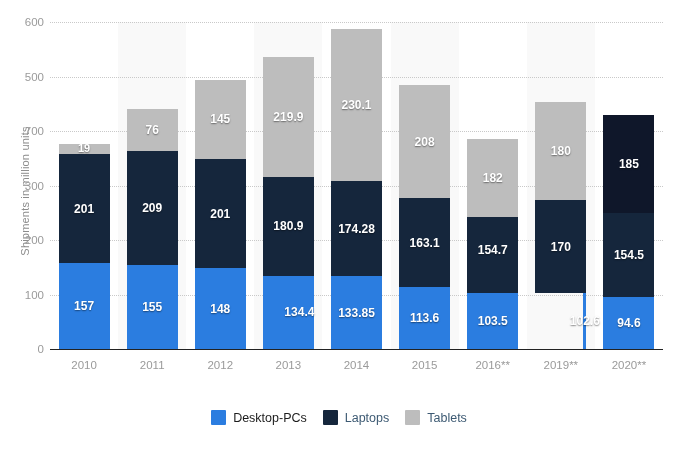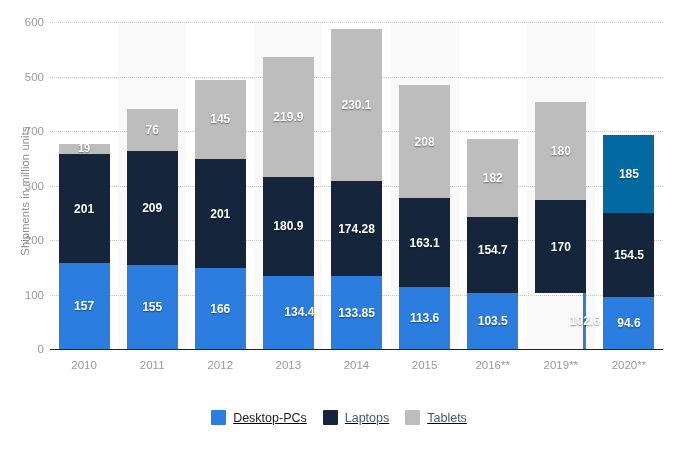--- a/index.html
+++ b/index.html
@@ -122,21 +122,20 @@
   
   .legend {
     position: absolute;
     left: 0;
     top: 410px;
     width: 678px;
     display: flex;
     align-items: center;
     justify-content: center;
     gap: 16px;
-    text-decoration: underline;
   }
   .legend-item {
     display: flex;
     align-items: center;
     gap: 7px;
   }
   .legend-swatch {
     width: 15px;
     height: 15px;
     border-radius: 1px;
@@ -192,21 +191,21 @@
         </div>
         <div class="seg" style="background: rgb(21, 38, 60); height: 113.905px; bottom: 84.475px;">
           <span class="seg-label">209</span>
         </div>
         <div class="seg" style="background: rgb(189, 189, 189); height: 41.42px; bottom: 198.38px;">
           <span class="seg-label">76</span>
         </div>
       </div>
       <div class="bar-group" style="left: 144.778px; width: 51px; height: 327px;">
         <div class="seg" style="background: rgb(43, 125, 224); height: 80.66px; bottom: 0px;">
-          <span class="seg-label">166</span>
+          <span class="seg-label">148</span>
         </div>
         <div class="seg" style="background: rgb(21, 38, 60); height: 109.545px; bottom: 80.66px;">
           <span class="seg-label">201</span>
         </div>
         <div class="seg" style="background: rgb(189, 189, 189); height: 79.025px; bottom: 190.205px;">
           <span class="seg-label">145</span>
         </div>
       </div>
       <div class="bar-group" style="left: 212.889px; width: 51px; height: 327px;">
         <div class="seg" style="background: rgb(43, 125, 224); height: 73.248px; bottom: 0px; padding-left: 22px;">
@@ -263,21 +262,21 @@
           <span class="seg-label">180</span>
         </div>
       </div>
       <div class="bar-group" style="left: 553.444px; width: 51px; height: 327px;">
         <div class="seg" style="background: rgb(43, 125, 224); height: 51.557px; bottom: 0px;">
           <span class="seg-label">94.6</span>
         </div>
         <div class="seg" style="background: rgb(21, 38, 60); height: 84.2025px; bottom: 51.557px;">
           <span class="seg-label">154.5</span>
         </div>
-        <div class="seg" style="background: #0369a1; height: 78px; bottom: 135.76px;">
+        <div class="seg" style="background: #0f172a; height: 98px; bottom: 135.76px;">
           <span class="seg-label">185</span>
         </div>
       </div>
     </div>
 
   <div class="baseline"></div>
 
   <div id="x-ticks">
       <div class="x-tick" style="left: 50px; width: 68.1111px;">2010</div>
       <div class="x-tick" style="left: 118.111px; width: 68.1111px;">2011</div>

